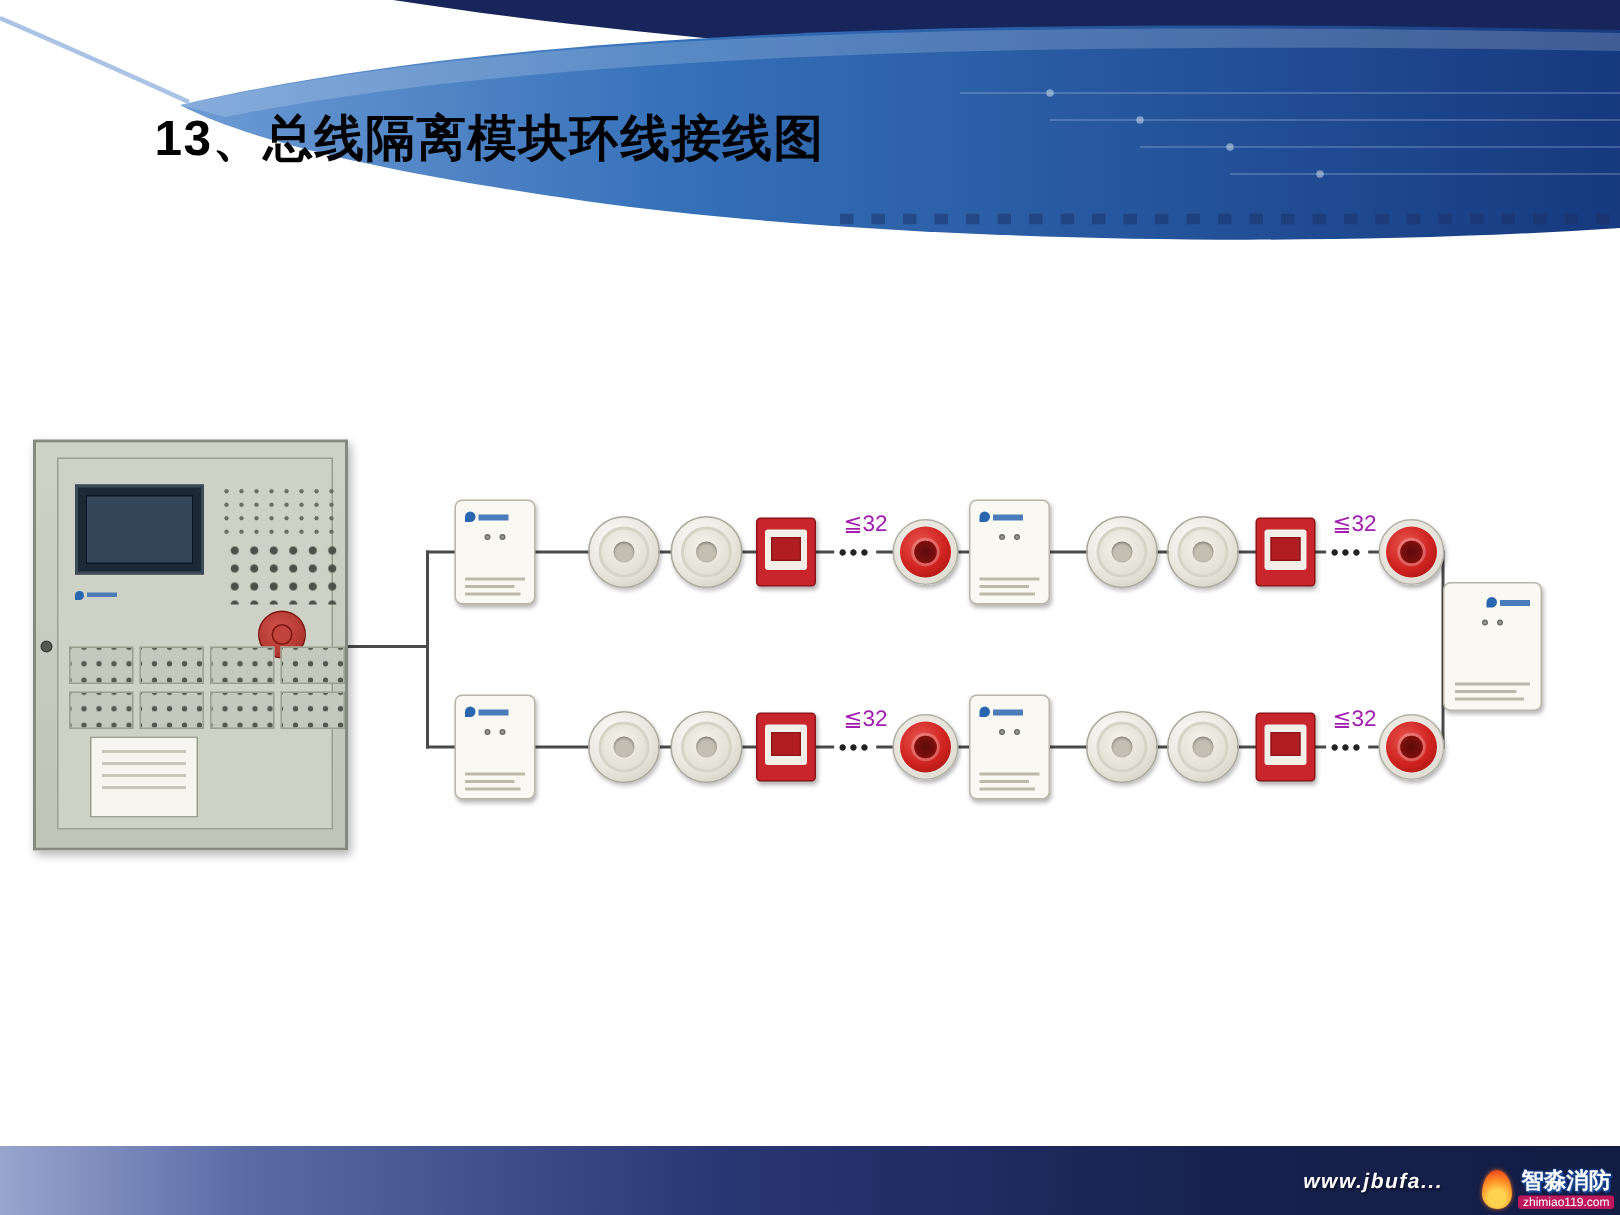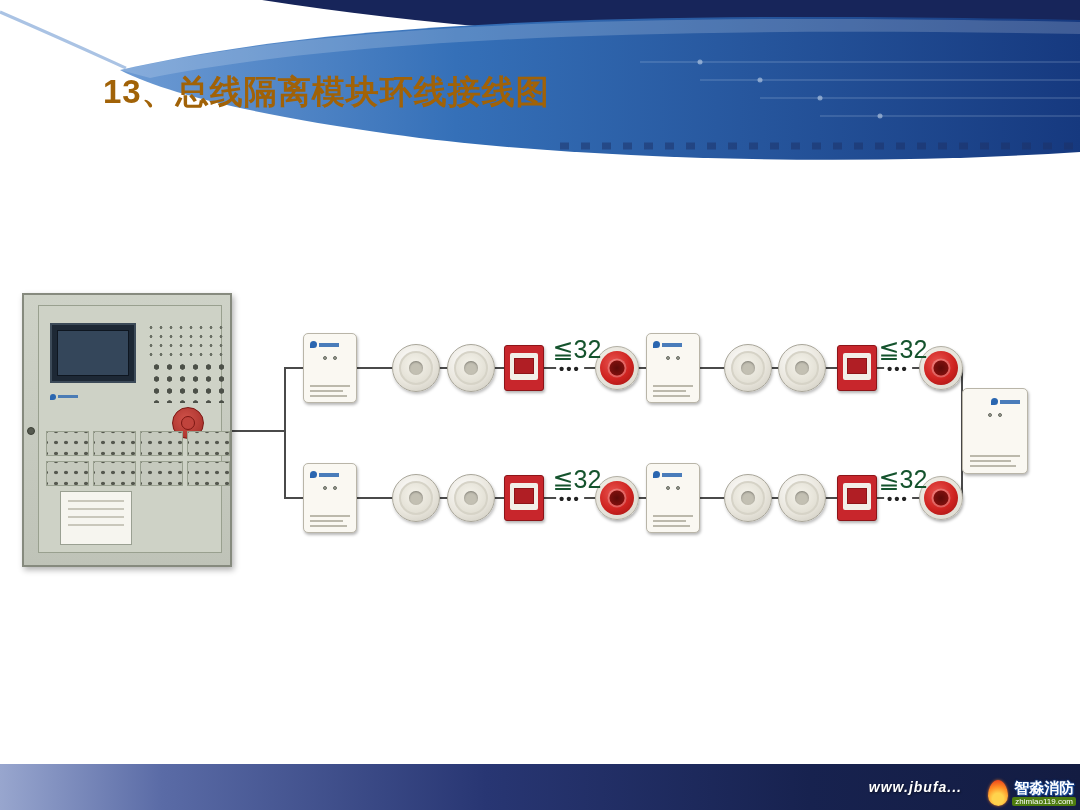--- a/index.html
+++ b/index.html
@@ -3,21 +3,21 @@
 <meta charset="utf-8">
 <style>
   *{margin:0;padding:0;box-sizing:border-box}
   html,body{background:#9a9a9a}
   .slide{position:relative;width:1080px;height:810px;margin:0 auto;background:#ffffff;overflow:hidden;
          font-family:"Liberation Sans",sans-serif;color:#111}
 
   
   .banner{position:absolute;left:0;top:0;width:1080px;height:175px}
   .page-title{position:absolute;left:103px;top:70px;font-size:33px;font-weight:700;
-              letter-spacing:1px;color:#a16207;white-space:nowrap}
+              letter-spacing:1px;color:#000000;white-space:nowrap}
 
   
   .wire{position:absolute;background:#4a4a4a}
 
   
   .module{position:absolute;width:54px;height:70px;transform:translate(-50%,-50%);
           background:#faf8f2;border:1px solid #b9b5a8;border-radius:5px;
           box-shadow:1px 2px 3px rgba(0,0,0,.28);padding:6px 6px 5px;display:flex;flex-direction:column;z-index:3}
   .bigmodule{width:66px;height:86px;padding:8px 7px 6px}
   .m-logo{display:flex;align-items:center;gap:2px;height:9px}
@@ -55,21 +55,21 @@
   .sounder{position:absolute;width:44px;height:44px;transform:translate(-50%,-50%);border-radius:50%;
            background:radial-gradient(circle at 42% 38%,#f6f4ee,#d9d6cb);
            border:1px solid #b2afa3;box-shadow:1px 2px 3px rgba(0,0,0,.3);z-index:3}
   .sounder::before{content:"";position:absolute;inset:4px;border-radius:50%;
            background:radial-gradient(circle at 40% 35%,#e85450,#cf2320 55%,#9c120f)}
   .sounder::after{content:"";position:absolute;left:50%;top:50%;width:15px;height:15px;
            transform:translate(-50%,-50%);border-radius:50%;
            background:radial-gradient(#5d0b09,#8c1210);box-shadow:0 0 0 2px rgba(255,255,255,.25)}
 
   
-  .cap-label{position:absolute;transform:translate(-50%,-50%);font-size:25px;color:#14532d;z-index:4;white-space:nowrap}
+  .cap-label{position:absolute;transform:translate(-50%,-50%);font-size:15px;color:#a21caf;z-index:4;white-space:nowrap}
   .dots{position:absolute;transform:translate(-50%,-50%);font-size:15px;font-weight:700;
         letter-spacing:2px;color:#222;background:#fff;padding:0 3px;line-height:14px;z-index:4}
 
   
   .panel{position:absolute;left:22px;top:293px;width:210px;height:274px;
          background:linear-gradient(#ced2c7,#bfc3b8);border:2px solid #868a7e;
          box-shadow:2px 3px 6px rgba(0,0,0,.3);z-index:3}
   .p-face{position:absolute;left:14px;top:10px;right:8px;bottom:12px;border:1px solid #99a08f;background:#ced2c6}
   .p-screen{position:absolute;left:26px;top:28px;width:86px;height:60px;background:#1d2835;border:2px solid #3c4a58}
   .p-screen::before{content:"";position:absolute;inset:5px;background:#34465a;border:1px solid #0e1620}
@@ -103,21 +103,21 @@
   .footer-url{position:absolute;right:118px;top:50%;transform:translateY(-50%);
           color:#fff;font-weight:700;font-style:italic;font-size:14px;letter-spacing:1px;
           text-shadow:1px 1px 2px rgba(0,0,0,.5);white-space:nowrap}
   .sitemark{position:absolute;right:4px;bottom:4px;display:flex;align-items:center;gap:4px;z-index:5}
   .flame{width:20px;height:26px;border-radius:50% 50% 48% 52%/62% 62% 38% 38%;
          background:radial-gradient(circle at 50% 72%,#ffd34d 0 26%,#ff9025 55%,#ef4d1d 85%,#d63a17);
          box-shadow:0 0 3px rgba(255,120,30,.8)}
   .sitemark-texts{display:flex;flex-direction:column;align-items:center}
   .sitemark-title{font-size:15px;font-weight:700;color:#fff;line-height:16px;
          text-shadow:0 0 2px #1b4fa0,0 0 2px #1b4fa0,1px 1px 1px #1b4fa0;white-space:nowrap}
-  .sitemark-sub{font-size:8px;color:#fff;background:#4d7c0f;padding:0 3px;border-radius:2px;margin-top:1px;white-space:nowrap}
+  .sitemark-sub{font-size:8px;color:#fff;background:#be185d;padding:0 3px;border-radius:2px;margin-top:1px;white-space:nowrap}
 </style>
 </head>
 <body>
 
 <div class="slide">
 
   <div class="banner">
     <svg width="1080" height="175" viewBox="0 0 1080 175">
       <defs>
         <linearGradient id="swoosh" x1="0%" y1="0%" x2="100%" y2="0%">

